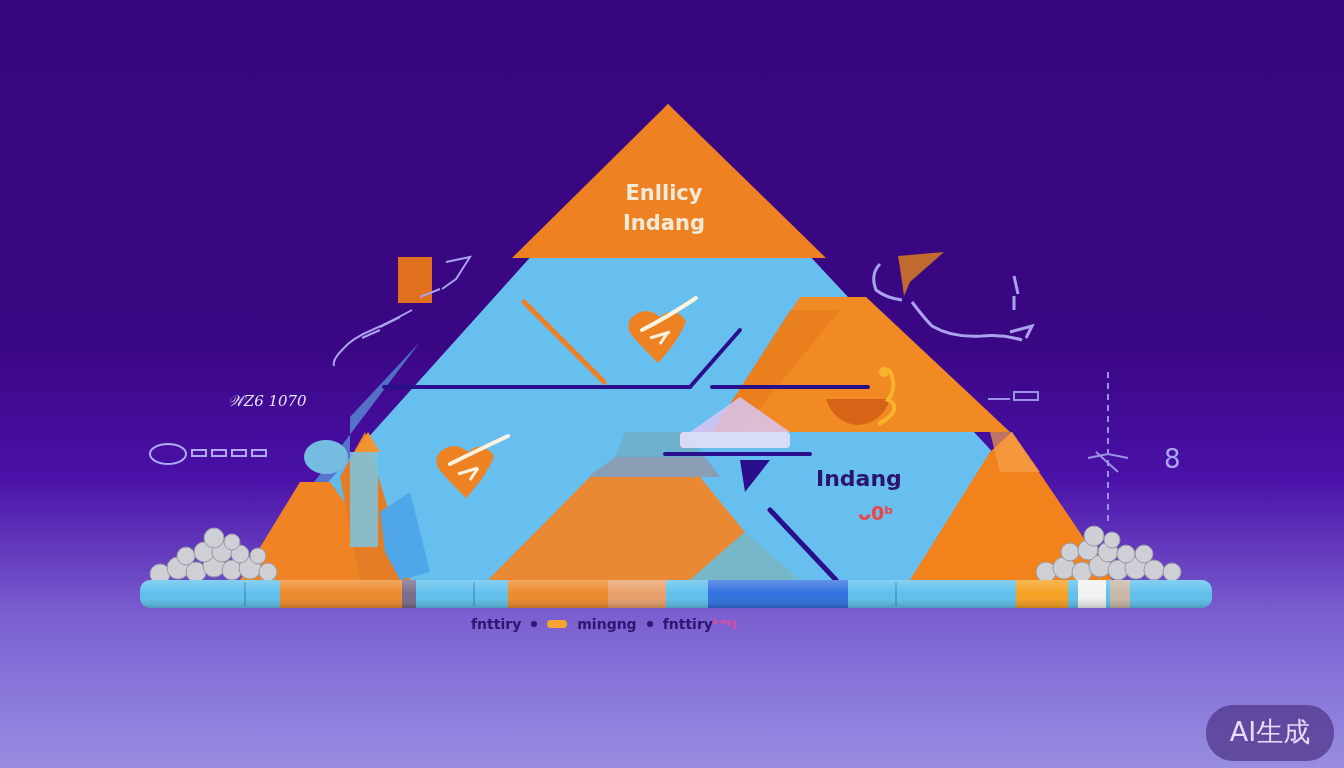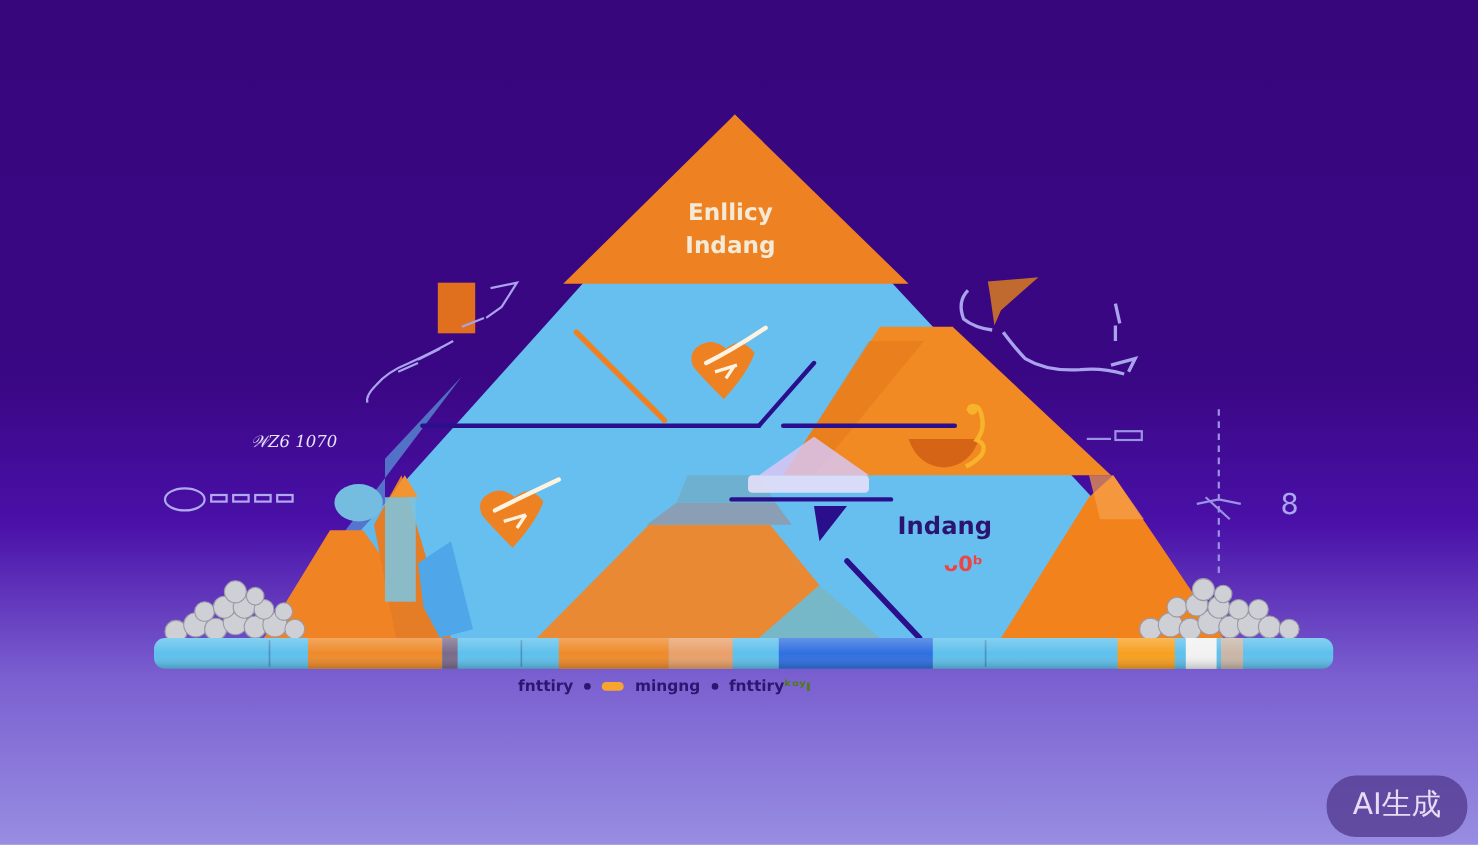--- a/index.html
+++ b/index.html
@@ -28,21 +28,21 @@
   }
   .side-eight {
     left: 1164px; top: 432px; color: #a9a6ee; font-size: 26px;
   }
   .legend {
     left: 471px; top: 604px; color: #2b1670; font-weight: bold; font-size: 14px;
     display: flex; align-items: center; gap: 10px;
   }
   .legend .dot { width: 6px; height: 6px; border-radius: 50%; background: #2b1670; display: inline-block; }
   .legend .pill { width: 20px; height: 8px; border-radius: 4px; background: #f7a431; display: inline-block; }
-  .legend .fade { color: #4d7c0f; }
+  .legend .fade { color: #ec4899; }
   .ai-badge {
     position: absolute; left: 1206px; top: 705px; width: 128px; height: 56px;
     border-radius: 27px; background: rgba(80, 55, 140, 0.75);
     color: #e6dcf6; font-size: 27px; line-height: 54px; text-align: center;
   }
 </style>
 </head>
 <body>
 
 <div class="stage">

